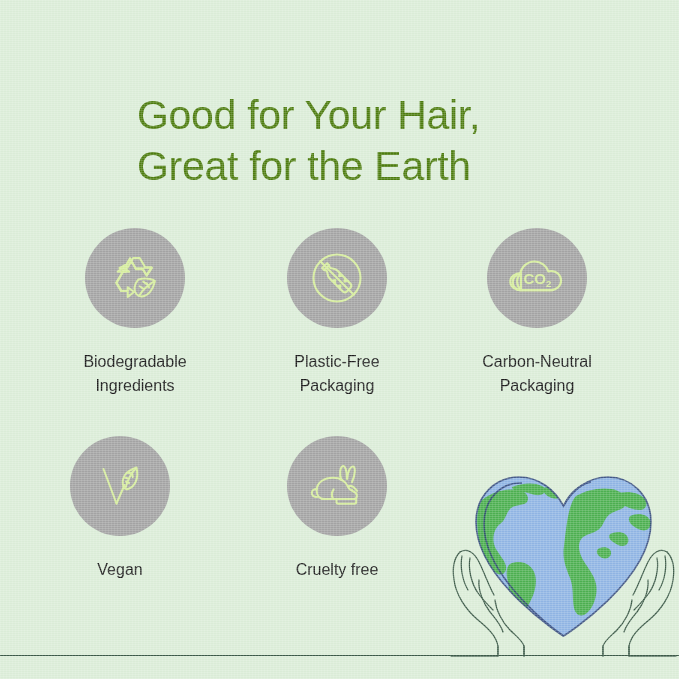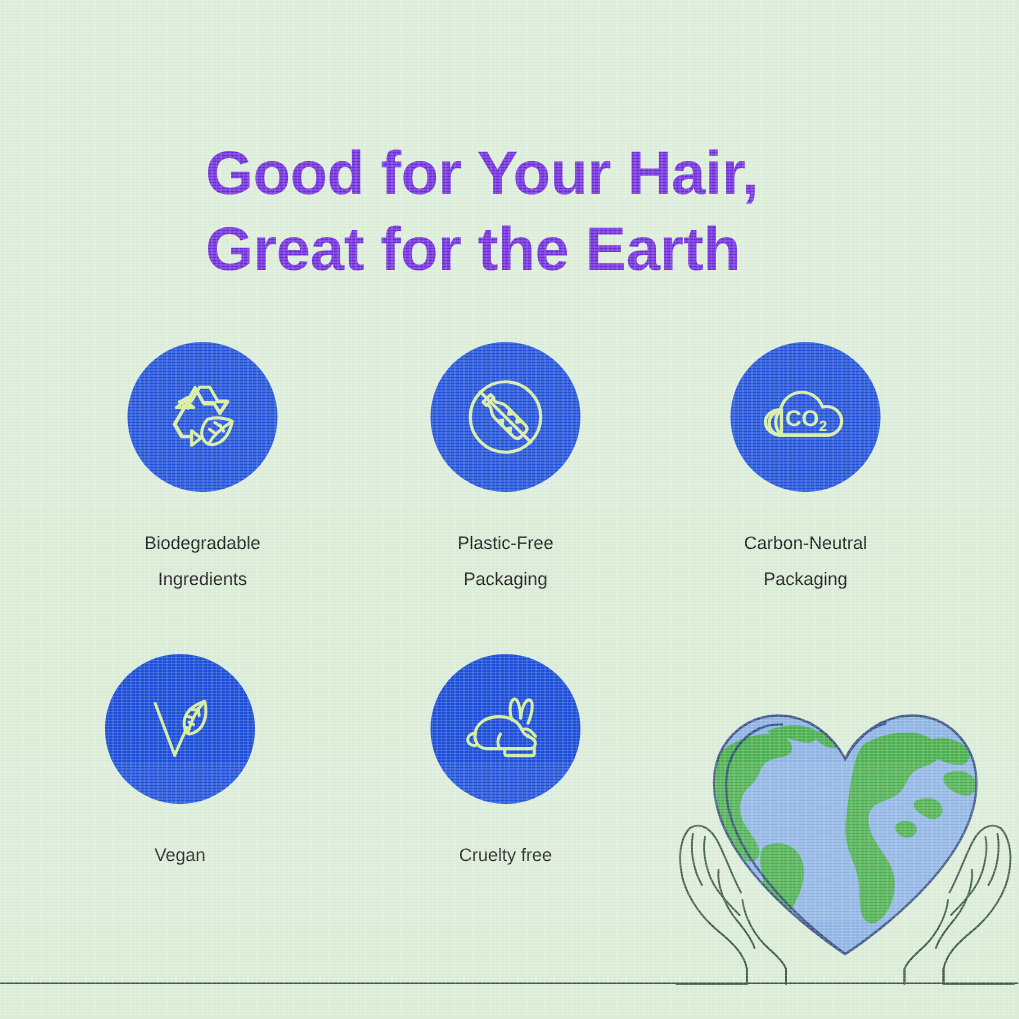--- a/index.html
+++ b/index.html
@@ -28,48 +28,48 @@
     background-image:
       repeating-linear-gradient(0deg, rgba(255,255,255,.32) 0 1px, rgba(0,0,0,0) 1px 2px),
       repeating-linear-gradient(90deg, rgba(255,255,255,.22) 0 1px, rgba(0,0,0,0) 1px 3px);
   }
 
   .headline {
     position: absolute;
     left: 137px;
     top: 63px;
     width: 520px;
-    color: #6d28d9;
+    color: #4d7c0f;
     font-size: 41px;
     line-height: 51px;
-    font-weight: 700;
+    font-weight: 400;
     letter-spacing: -0.3px;
     white-space: pre-line;
   }
 
   .badge {
     position: absolute;
     width: 184px;
     text-align: center;
   }
   .circle {
     width: 100px;
     height: 100px;
     border-radius: 50%;
-    background: #1d4ed8;
+    background: #a3a3a3;
     margin: 0 auto;
     display: flex;
     align-items: center;
     justify-content: center;
   }
   .circle svg { display: block; }
   .badge-label {
     margin-top: 22px;
     color: #1c1c1c;
-    font-size: 12px;
+    font-size: 16px;
     line-height: 24px;
     font-weight: 400;
     white-space: pre-line;
   }
 
   
   .b1 { left: 43px;  top: 228px; }
   .b2 { left: 245px; top: 228px; }
   .b3 { left: 445px; top: 228px; }
   

